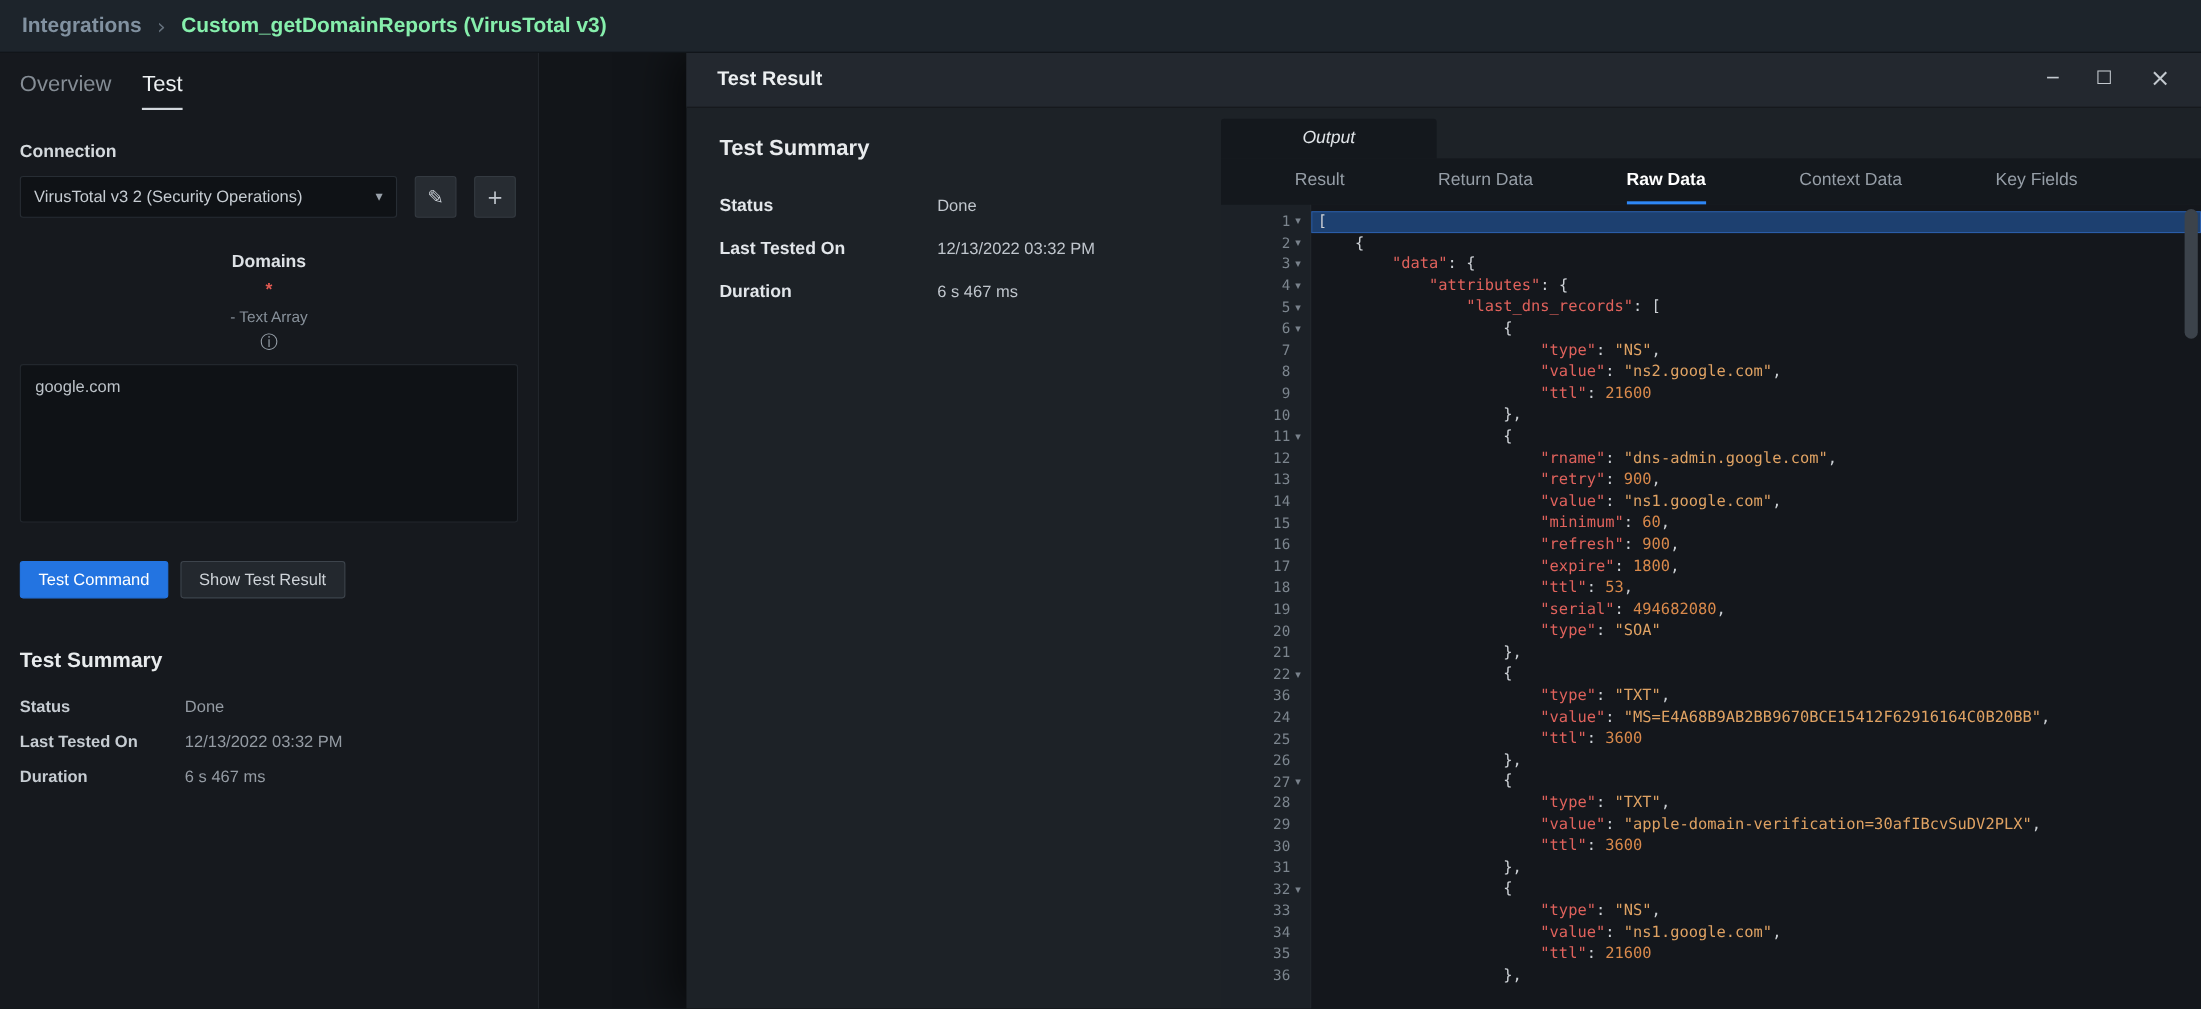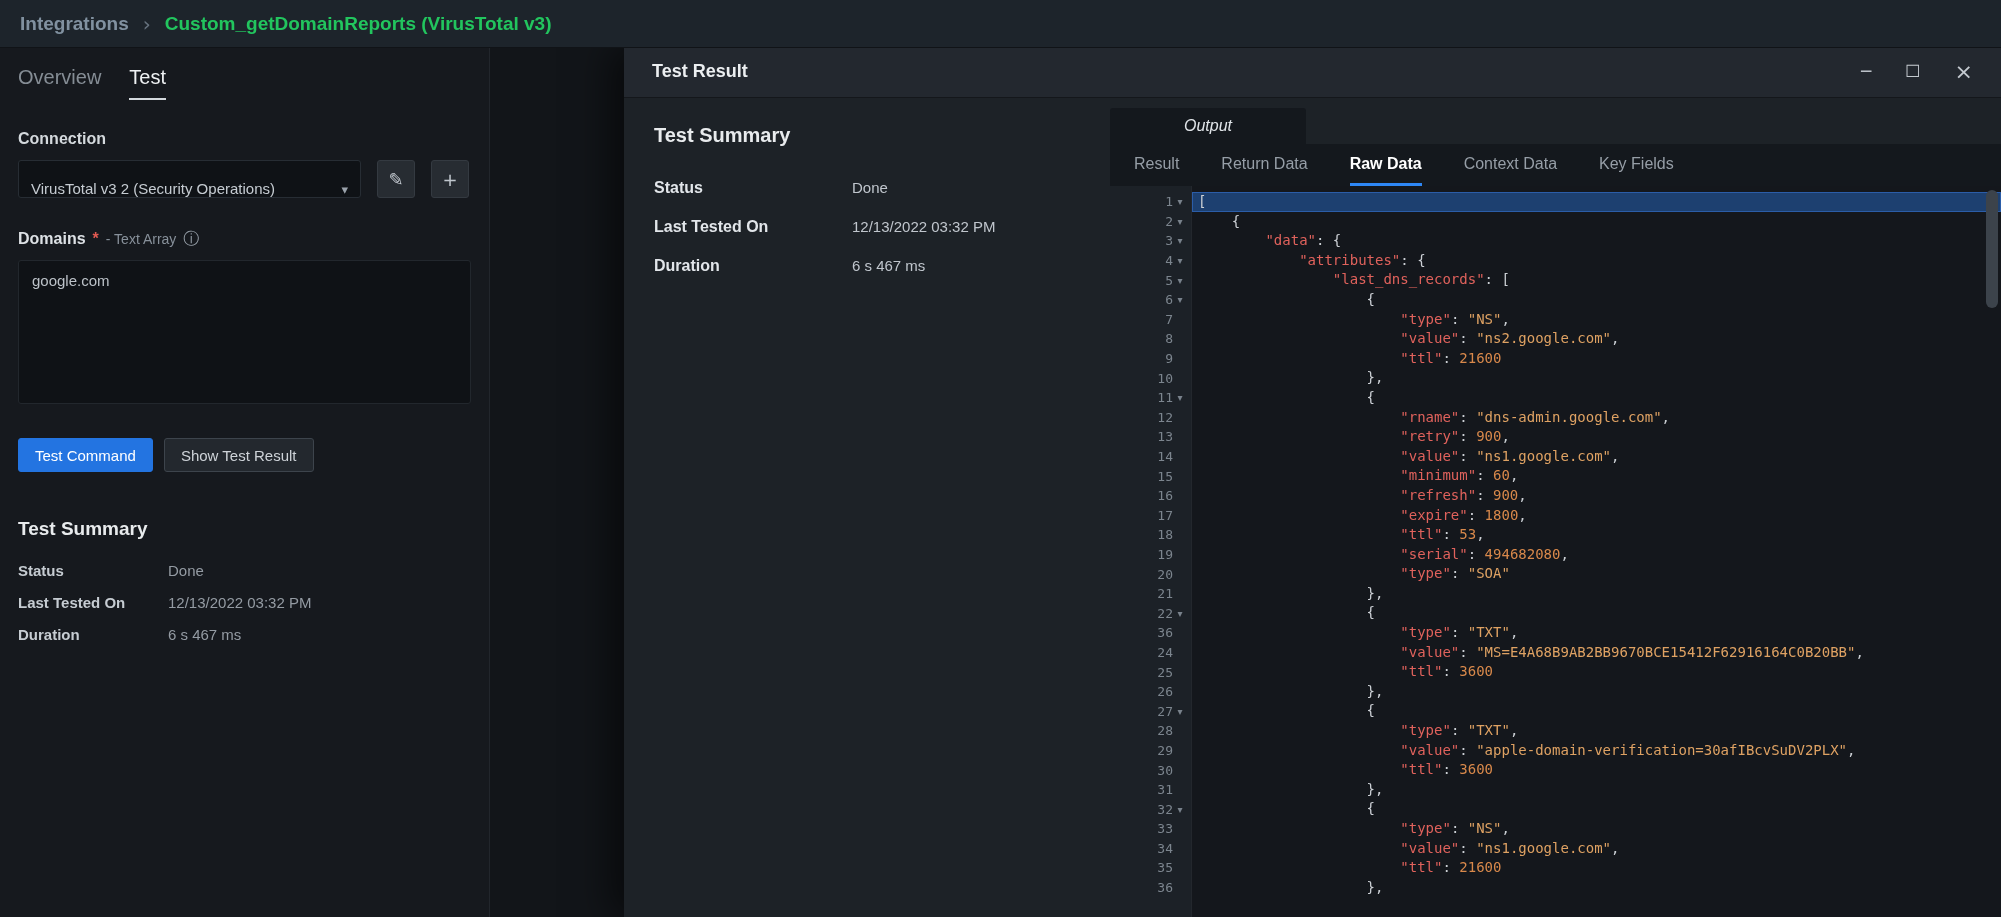--- a/index.html
+++ b/index.html
@@ -12,37 +12,37 @@
     position:relative;background:#121519;overflow:hidden;
     font-family:"Liberation Sans",sans-serif;color:#d7dbdf;
   }
   .icon{font-family:"DejaVu Sans",sans-serif;}
 
   
   .topbar{position:absolute;left:0;top:0;width:2001px;height:48px;background:#1d242b;
     display:flex;align-items:center;gap:14px;padding:0 20px;border-bottom:1px solid #101317;z-index:20;}
   .crumb-link{color:#8191a0;font-size:19px;font-weight:bold;cursor:pointer;}
   .crumb-sep{color:#66727e;font-size:20px;line-height:1;}
-  .crumb-current{color:#22c55e;font-size:19px;font-weight:bold;}
+  .crumb-current{color:#86efac;font-size:19px;font-weight:bold;}
 
   
   .sidebar{position:absolute;left:0;top:46px;width:490px;bottom:0;background:#16191e;
     border-right:1px solid #22262c;padding:0 18px;}
   .side-tabs{display:flex;gap:28px;padding-top:20px;}
   .side-tabs .tab{color:#858d95;font-size:20px;padding-bottom:9px;cursor:pointer;border-bottom:2px solid transparent;}
   .side-tabs .tab.active{color:#eef1f3;border-bottom-color:#d3d8dd;}
   .conn-label{margin-top:30px;font-size:16px;font-weight:bold;color:#d4d9dd;}
   .conn-row{display:flex;gap:16px;margin-top:12px;align-items:center;}
   .dropdown{width:343px;height:38px;background:#0f1216;border:1px solid #272d34;border-radius:3px;
-    display:flex;align-items:flex-end;justify-content:space-between;padding:0 12px;cursor:pointer;}
+    display:flex;align-items:center;justify-content:space-between;padding:0 12px;cursor:pointer;}
   .dropdown-value{color:#c6ccd2;font-size:15px;white-space:nowrap;overflow:hidden;text-overflow:ellipsis;}
   .chev{color:#9aa2ab;font-size:13px;margin-left:8px;}
   .icon-btn{width:38px;height:38px;background:#272c32;border:1px solid #343a41;border-radius:3px;
     color:#c0c6cd;display:flex;align-items:center;justify-content:center;font-size:18px;cursor:pointer;}
-  .field-label-row{display:flex;align-items:center;gap:7px;margin:32px 0 12px;}
+  .field-label-row{display:flex;align-items:center;gap:7px;margin:32px 0 12px;flex-direction:column;}
   .field-label{color:#dde1e5;font-size:16px;font-weight:bold;}
   .req{color:#e25a52;font-size:16px;font-weight:bold;}
   .hint{color:#87909a;font-size:14px;}
   .info-icon{color:#99a2ab;font-size:16px;cursor:pointer;line-height:1;}
   .domains-input{width:453px;height:144px;background:#0f1216;border:1px solid #22272d;border-radius:3px;
     color:#bcc2c8;font-size:15px;padding:11px 13px;resize:none;outline:none;
     font-family:"Liberation Sans",sans-serif;}
   .btn-row{display:flex;gap:11px;margin-top:30px;}
   .btn{height:34px;padding:0 16px;font-size:15px;border-radius:3px;cursor:pointer;
     font-family:"Liberation Sans",sans-serif;}
@@ -73,21 +73,21 @@
   .modal-summary .sum-value{color:#c0c6cd;font-size:15px;}
 
   
   .output-col{flex:1;display:flex;flex-direction:column;min-width:0;padding-top:10px;}
   .output-tabrow{height:36px;display:flex;flex-shrink:0;font-style:italic;}
   .output-tab{width:196px;background:#14181d;color:#e0e4e8;font-size:16px;
     display:flex;align-items:center;justify-content:center;border-radius:3px 3px 0 0;cursor:pointer;}
   .subtab-row{background:#14181d;display:flex;gap:42px;padding:0 24px;height:42px;
     align-items:stretch;flex-shrink:0;}
   .subtab-row .tab{color:#969ea7;font-size:16px;cursor:pointer;display:flex;align-items:center;
-    border-bottom:3px solid transparent;}
+    border-bottom:3px solid transparent;margin-left:43px;}
   .subtab-row .tab.active{color:#ffffff;font-weight:bold;border-bottom-color:var(--accent-blue);}
 
   
   .editor{flex:1;display:flex;background:#14171c;position:relative;overflow:hidden;
     font-family:"DejaVu Sans Mono",monospace;font-size:14px;}
   .gutter{width:82px;background:#1c2127;border-right:1px solid #23272d;flex-shrink:0;
     padding-top:6px;color:#7c858e;}
   .gut-line{height:19.6px;display:flex;justify-content:flex-end;align-items:center;
     padding-right:4px;font-size:13px;}
   .lnum{min-width:44px;text-align:right;}

